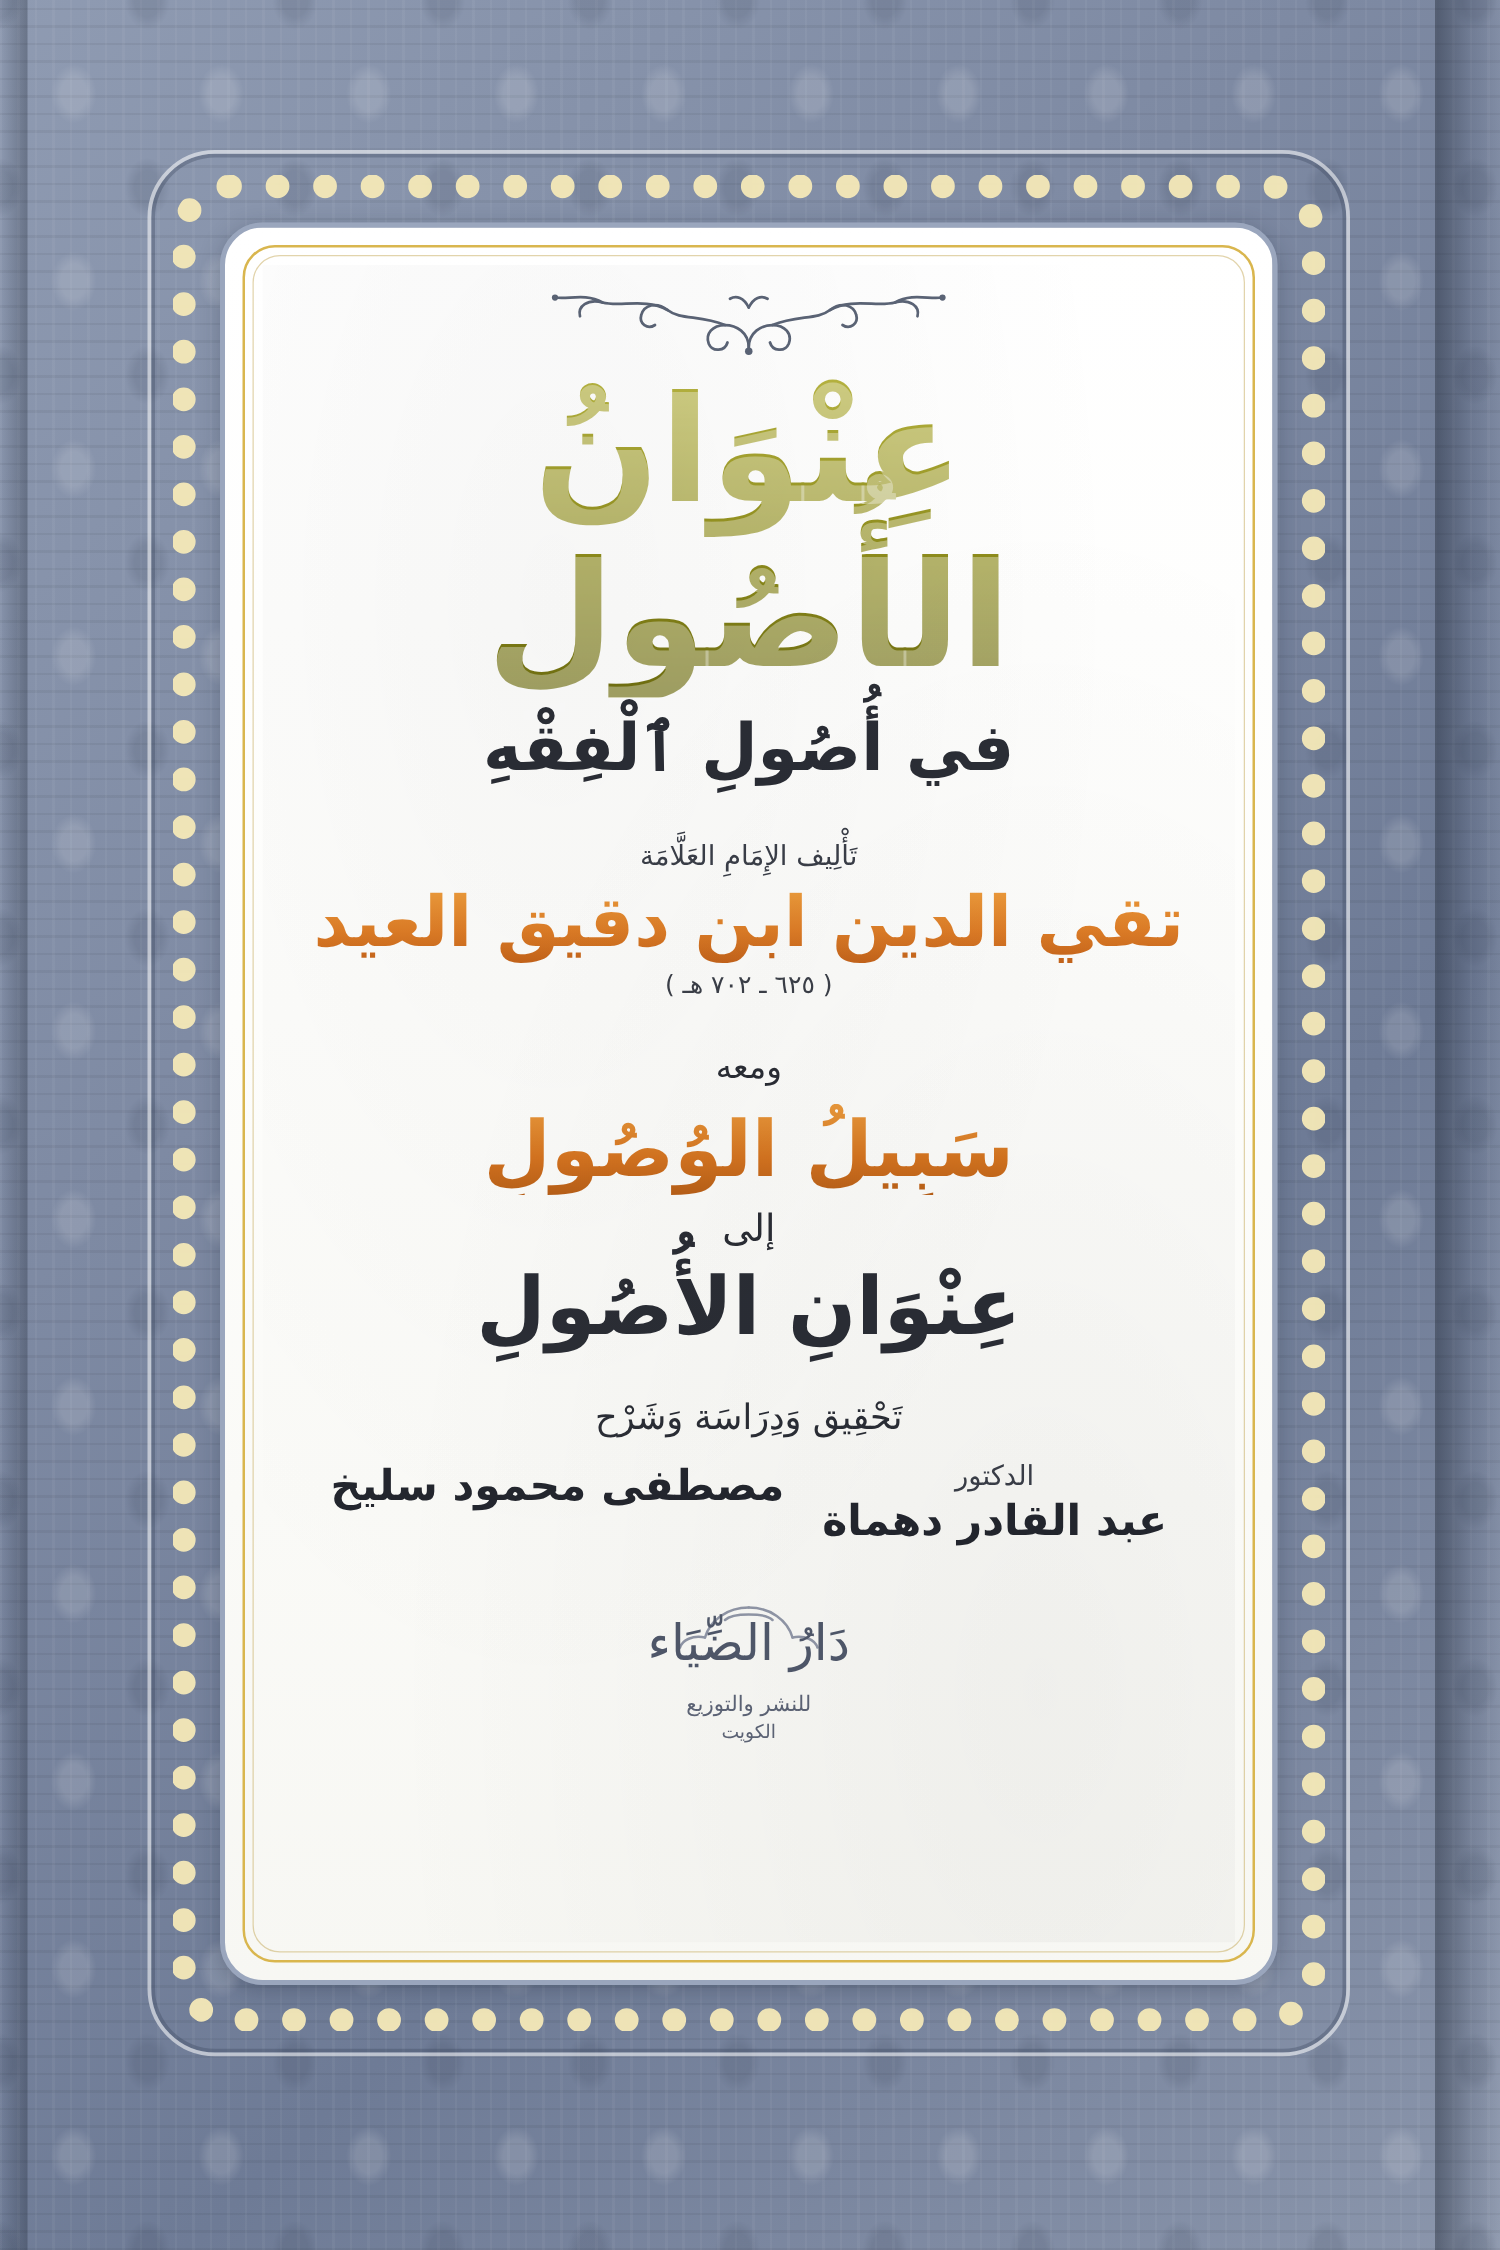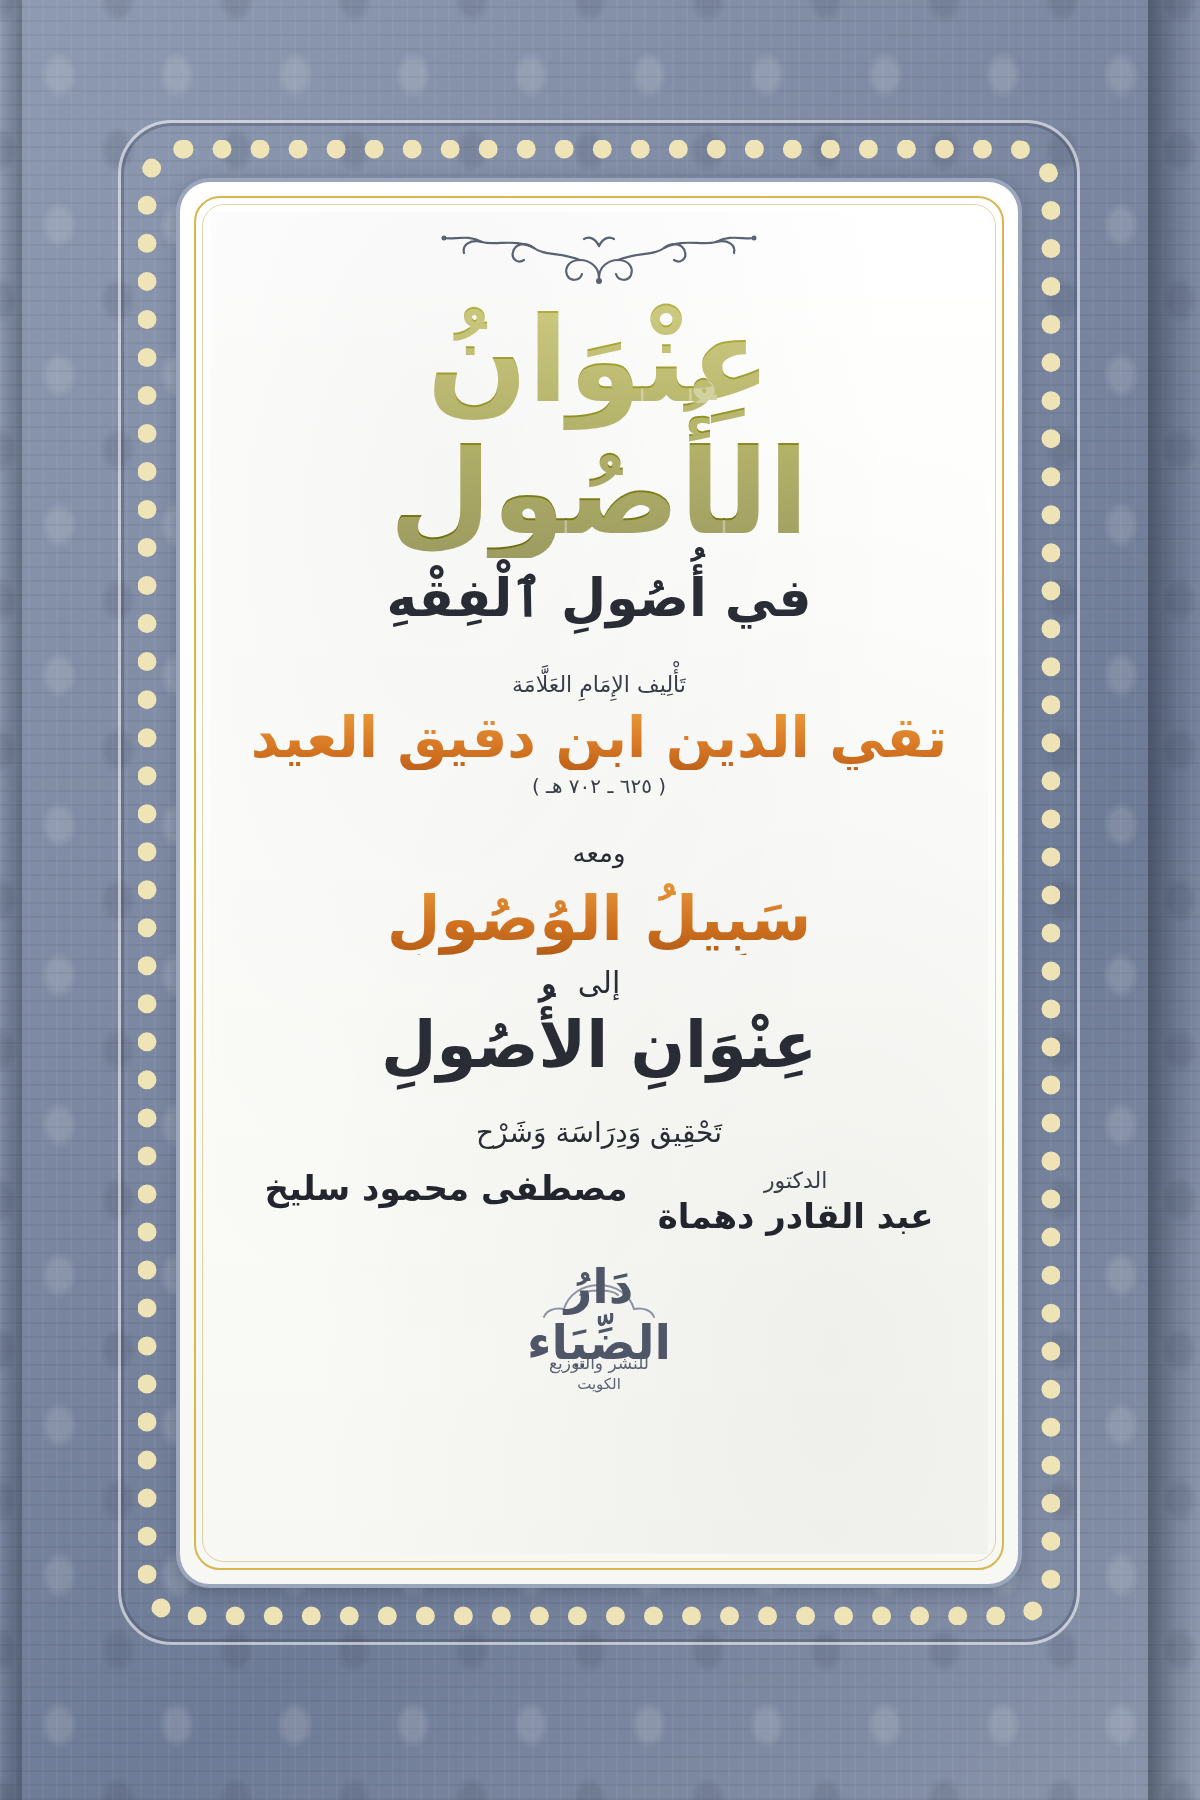--- a/index.html
+++ b/index.html
@@ -223,22 +223,22 @@
     position: relative;
     width: 210px;
     height: 74px;
     display: flex;
     align-items: center;
     justify-content: center;
   }
   .pub-mark svg { position: absolute; top: 0; left: 0; opacity: .75; }
   .pub-name {
     position: relative;
-    font-size: 48px;
-    font-weight: 700;
+    font-size: 40px;
+    font-weight: 400;
     color: #4e5costume;
     color: #4e5668;
   }
   .pub-line2 {
     margin-top: 2px;
     font-size: 17px;
     color: #5d6476;
   }
   .pub-line3 {
     margin-top: 2px;

